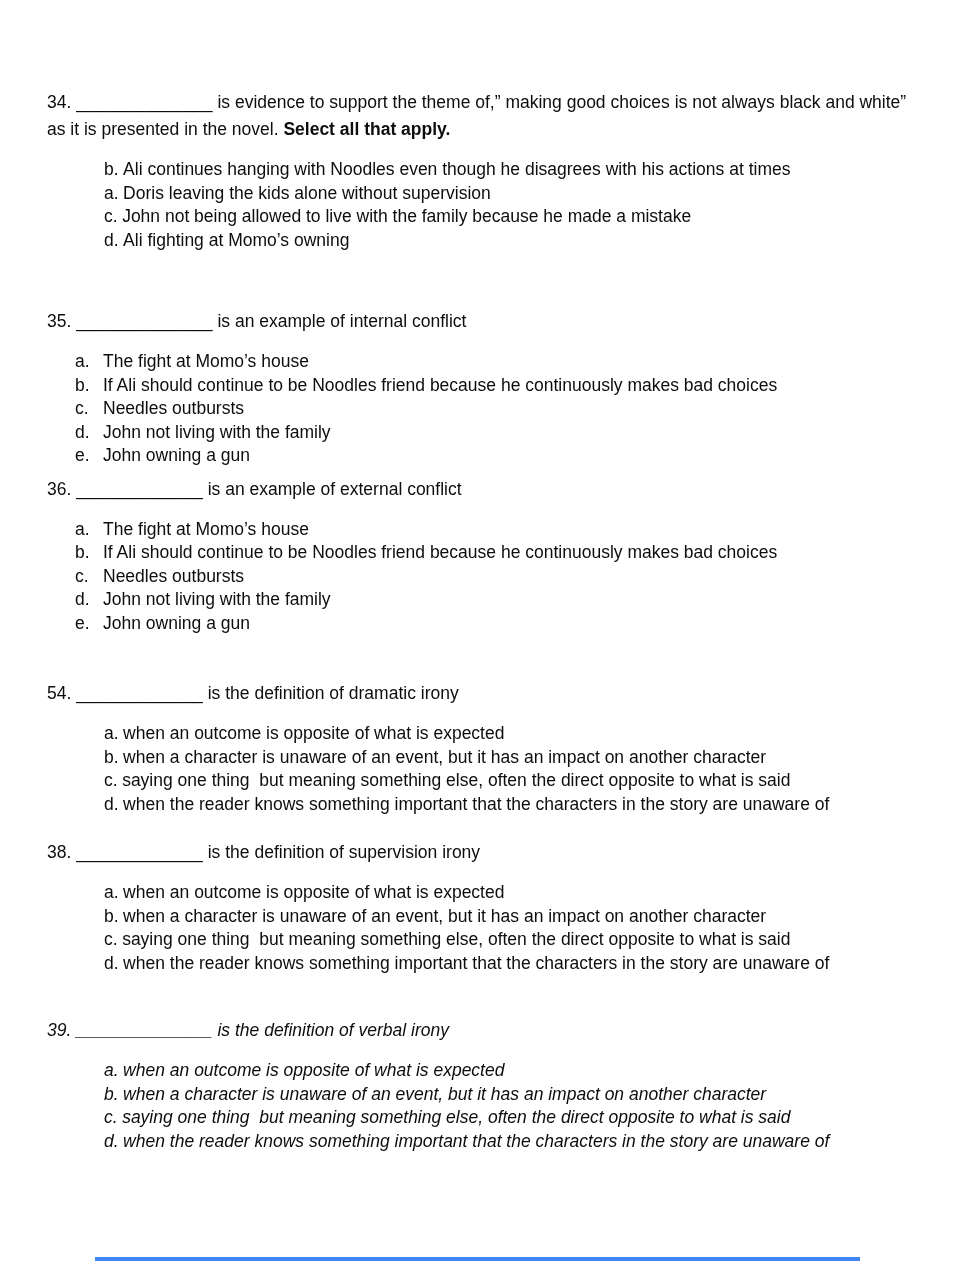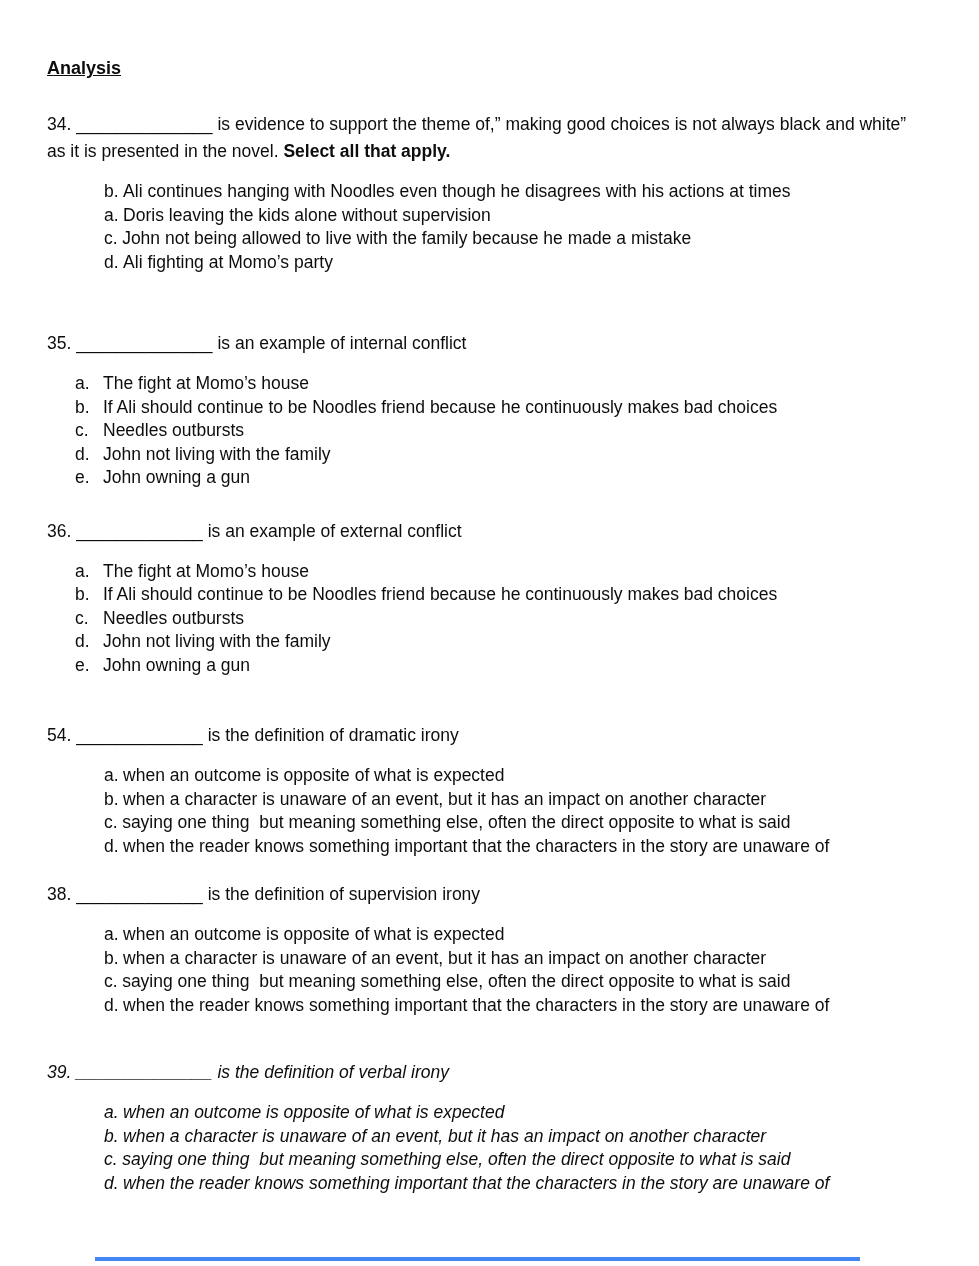--- a/index.html
+++ b/index.html
@@ -17,21 +17,21 @@
   .heading {
     font-size: 18px;
     font-weight: bold;
     text-decoration: underline;
     margin: 0;
     line-height: 22px;
   }
   .question { margin: 0; }
   .q34 { margin-top: 32px; }
   .q35 { margin-top: 56px; }
-  .q36 { margin-top: 28px; }
+  .q36 { margin-top: 8px; }
   .q37 { margin-top: 45px; }
   .q38 { margin-top: 23px; }
   .q39 { margin-top: 42px; font-style: italic; }
   .prompt {
     margin: 0 0 15px 0;
     font-size: 17.5px;
     line-height: 27px;
     max-width: 884px;
     white-space: pre-wrap;
   }
@@ -52,29 +52,28 @@
     top: 1257px;
     width: 765px;
     height: 4px;
   }
 </style>
 </head>
 <body>
 
 <div class="page">
 
-  <h1 class="heading">Analysis</h1>
 
   <section class="question q34">
     <p class="prompt"><span class="qnum">34.</span><span class="blank">______________</span><span class="qtext"> is evidence to support the theme of,” making good choices is not always black and white” as it is presented in the novel. </span><strong class="qbold">Select all that apply.</strong></p>
     <div class="options options-indent">
       <div class="opt-row"><span class="letter">b.</span><span class="otext">Ali continues hanging with Noodles even though he disagrees with his actions at times</span></div>
       <div class="opt-row"><span class="letter">a.</span><span class="otext">Doris leaving the kids alone without supervision</span></div>
       <div class="opt-row"><span class="letter">c.</span><span class="otext">John not being allowed to live with the family because he made a mistake</span></div>
-      <div class="opt-row"><span class="letter">d.</span><span class="otext">Ali fighting at Momo’s party</span></div>
+      <div class="opt-row"><span class="letter">d.</span><span class="otext">Ali fighting at Momo’s owning</span></div>
     </div>
   </section>
 
   <section class="question q35">
     <p class="prompt"><span class="qnum">35.</span><span class="blank">______________</span><span class="qtext"> is an example of internal conflict</span></p>
     <div class="options options-column">
       <div class="opt-row"><span class="letter">a.</span><span class="otext">The fight at Momo’s house</span></div>
       <div class="opt-row"><span class="letter">b.</span><span class="otext">If Ali should continue to be Noodles friend because he continuously makes bad choices</span></div>
       <div class="opt-row"><span class="letter">c.</span><span class="otext">Needles outbursts</span></div>
       <div class="opt-row"><span class="letter">d.</span><span class="otext">John not living with the family</span></div>

